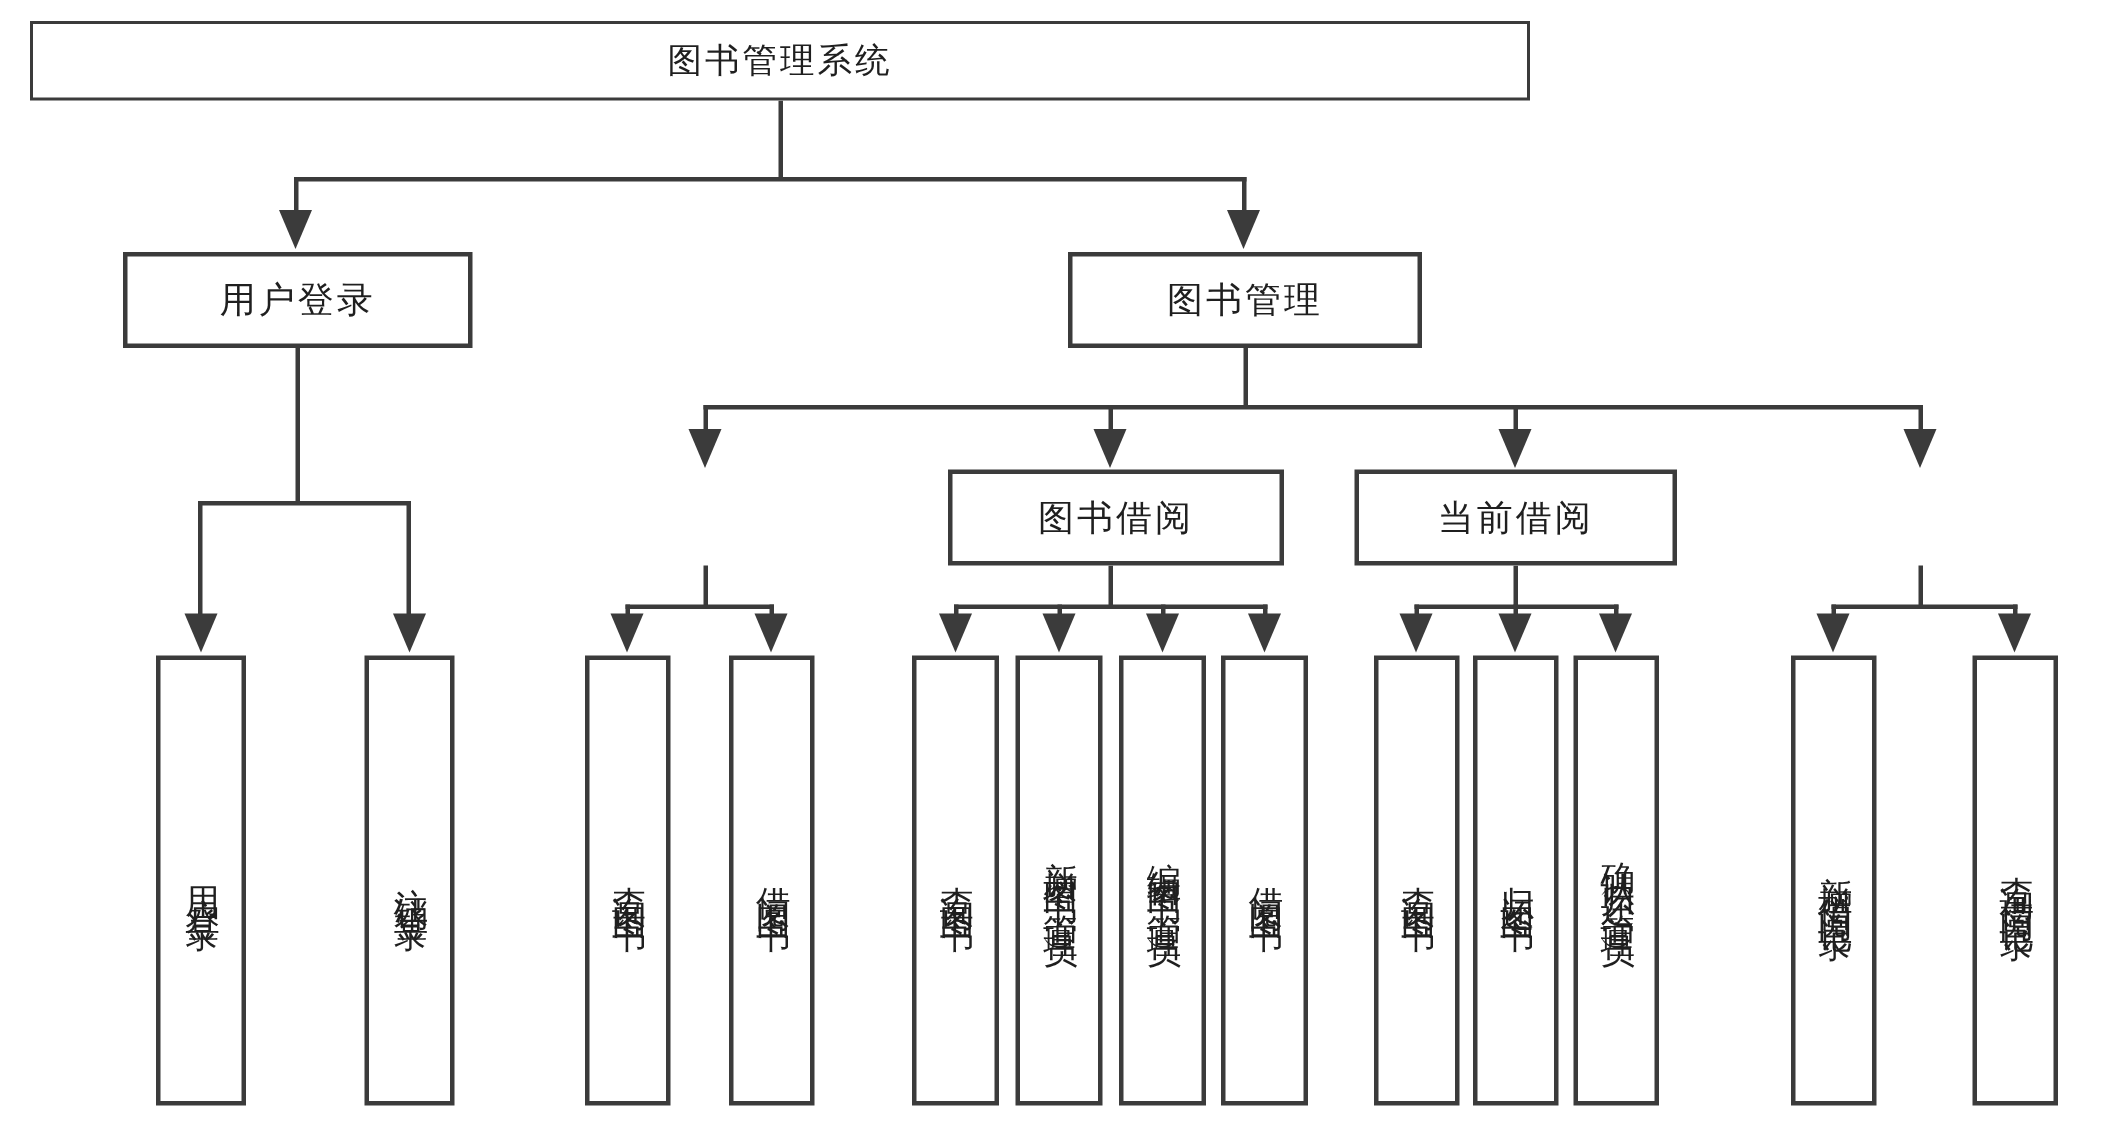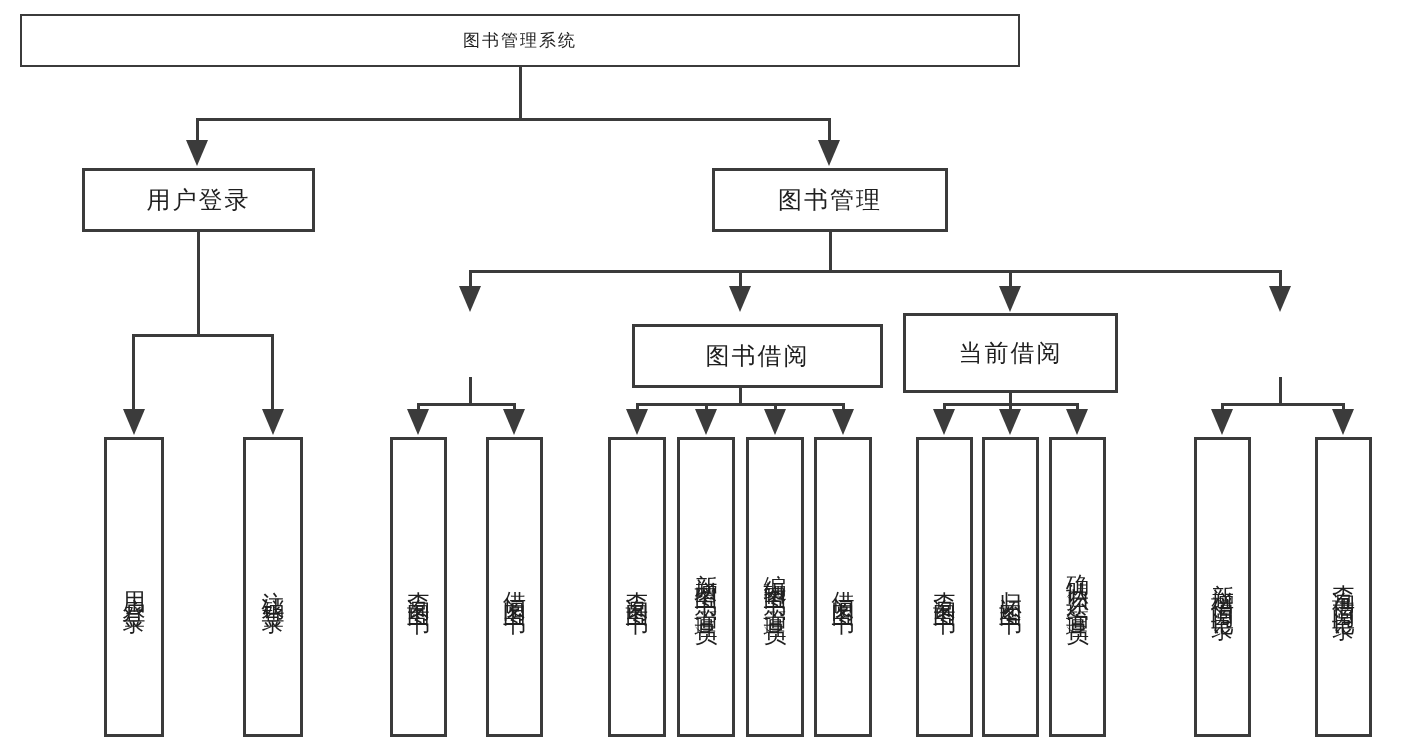--- a/index.html
+++ b/index.html
@@ -25,21 +25,21 @@
     position: absolute;
     background: var(--box_bg);
     border: 3px solid var(--line);
     display: flex;
     align-items: center;
     justify-content: center;
     font-size: 24px;
     letter-spacing: 2px;
     color: var(--text);
   }
-  .box--root { border-width: 2px; font-size: 17px; }
+  .box--root { border-width: 2px; font-size: 23px; }
   .vbox { top: 437px; height: 300px; }
   .vtext {
     writing-mode: vertical-rl;
     text-orientation: mixed;
     font-size: 23px;
     line-height: 1;
     letter-spacing: 7px;
     white-space: nowrap;
   }
   
@@ -128,24 +128,24 @@
     <span>图书管理系统</span>
   </div>
 
   <div class="box" style="left:82px;top:168px;width:233px;height:64px">
     <span>用户登录</span>
   </div>
   <div class="box" style="left:712px;top:168px;width:236px;height:64px">
     <span>图书管理</span>
   </div>
 
-  <div class="box" style="left:632px;top:324px;width:251px;height:64px">
+  <div class="box" style="left:632px;top:313px;width:224px;height:64px">
     <span>图书借阅</span>
   </div>
-  <div class="box" style="left:903px;top:313px;width:215px;height:80px">
+  <div class="box" style="left:903px;top:313px;width:215px;height:64px">
     <span>当前借阅</span>
   </div>
 
   <div class="box vbox" style="left:104px;width:60px">
     <span class="vtext">用户登录</span>
   </div>
   <div class="box vbox" style="left:243px;width:60px">
     <span class="vtext">注销登录</span>
   </div>
 

